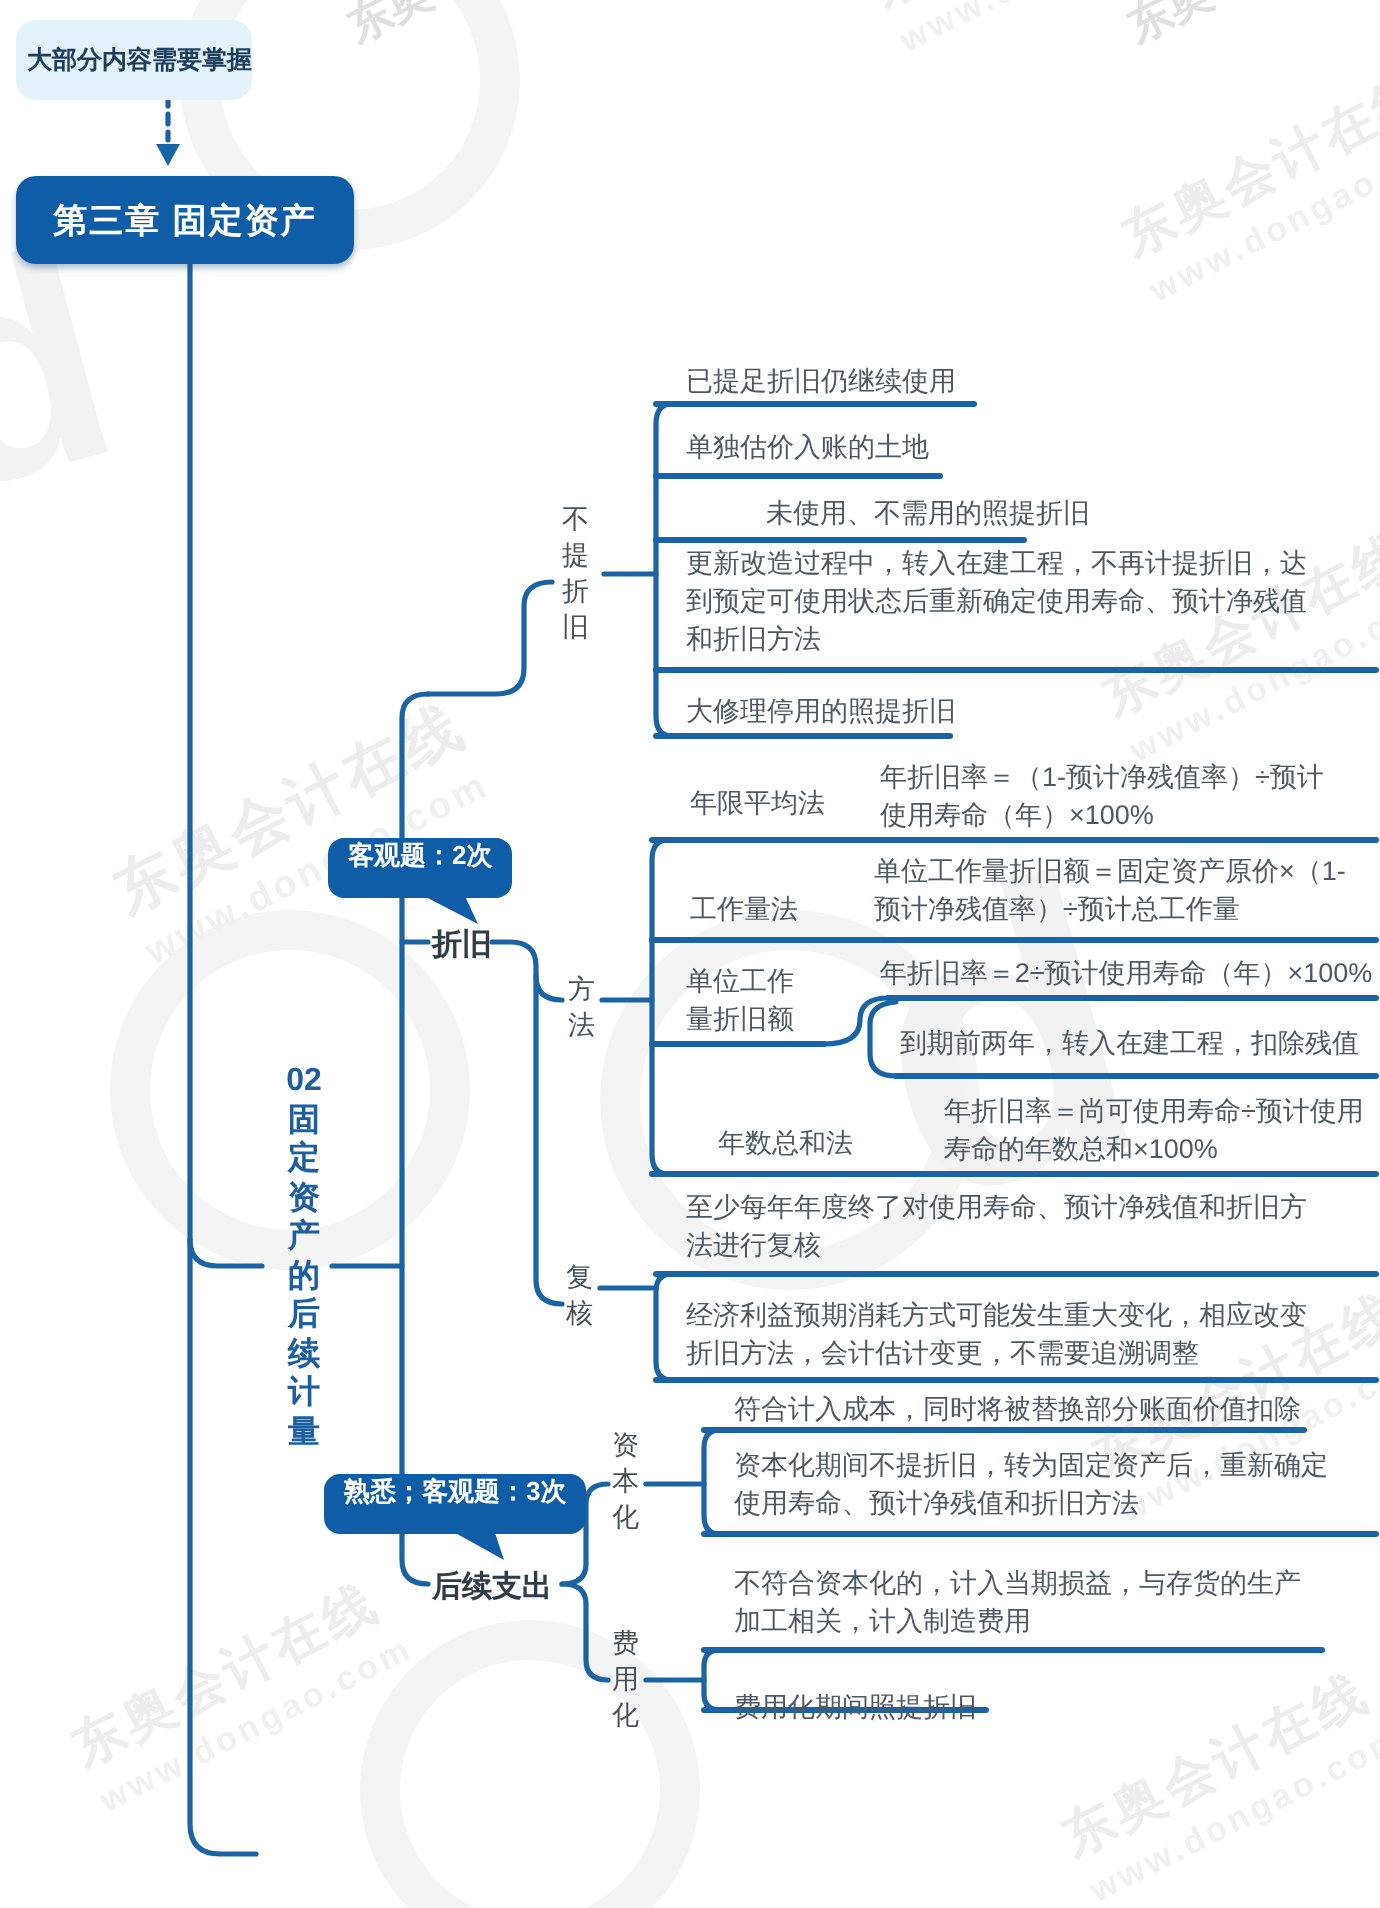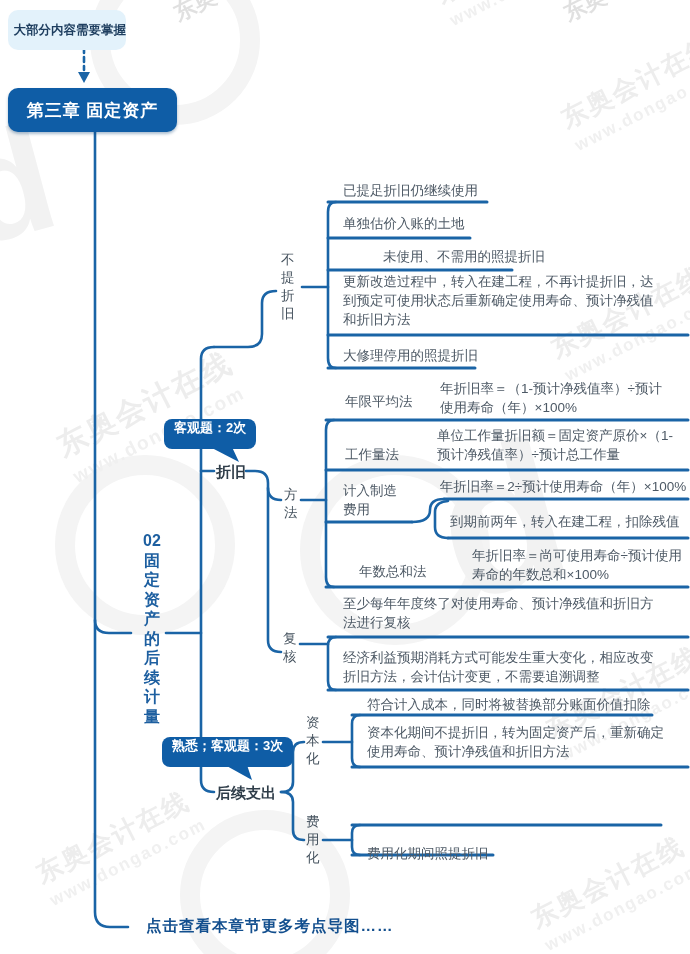--- a/index.html
+++ b/index.html
@@ -177,35 +177,35 @@
 
   <div class="abs hlabel" style="left:216px;top:463px;">折旧</div>
   <div class="abs vlabel" style="left:284px;top:486px;">方法</div>
 
   <div class="abs leaf" style="left:345px;top:392px;">年限平均法</div>
   <div class="abs leaf" style="left:440px;top:379px;width:234px;">年折旧率＝（1-预计净残值率）÷预计使用寿命（年）×100%</div>
 
   <div class="abs leaf" style="left:345px;top:445px;">工作量法</div>
   <div class="abs leaf" style="left:437px;top:426px;width:248px;">单位工作量折旧额＝固定资产原价×（1-预计净残值率）÷预计总工作量</div>
 
-  <div class="abs leaf" style="left:343px;top:481px;width:58px;">计入制造费用</div>
+  <div class="abs leaf" style="left:343px;top:481px;width:58px;">单位工作量折旧额</div>
   <div class="abs leaf" style="left:437px;top:477px;width:252px;text-align:center;">年折旧率＝2÷预计使用寿命（年）×100%</div>
   <div class="abs leaf" style="left:450px;top:512px;width:240px;">到期前两年，转入在建工程，扣除残值</div>
 
   <div class="abs leaf" style="left:359px;top:562px;">年数总和法</div>
   <div class="abs leaf" style="left:444px;top:546px;width:222px;margin-left:28px;">年折旧率＝尚可使用寿命÷预计使用寿命的年数总和×100%</div>
 
   <div class="abs vlabel" style="left:283px;top:630px;">复核</div>
   <div class="abs leaf" style="left:343px;top:594px;width:320px;">至少每年年度终了对使用寿命、预计净残值和折旧方法进行复核</div>
   <div class="abs leaf" style="left:343px;top:648px;width:320px;">经济利益预期消耗方式可能发生重大变化，相应改变折旧方法，会计估计变更，不需要追溯调整</div>
 
   <div class="abs hlabel" style="left:216px;top:784px;">后续支出</div>
 
   <div class="abs vlabel" style="left:306px;top:714px;">资本化</div>
   <div class="abs leaf" style="left:367px;top:695px;">符合计入成本，同时将被替换部分账面价值扣除</div>
   <div class="abs leaf" style="left:367px;top:723px;width:304px;">资本化期间不提折旧，转为固定资产后，重新确定使用寿命、预计净残值和折旧方法</div>
 
   <div class="abs vlabel" style="left:306px;top:813px;">费用化</div>
+  <div class="abs leaf" style="left:367px;top:782px;width:292px;">不符合资本化的，计入当期损益，与存货的生产加工相关，计入制造费用</div>
   <div class="abs leaf" style="left:367px;top:844px;">费用化期间照提折旧</div>
 
-  <div class="abs footer" style="left:146px;top:916px;">点击查看本章节更多考点导图……</div>
 
 </div>
 
 </body></html>

